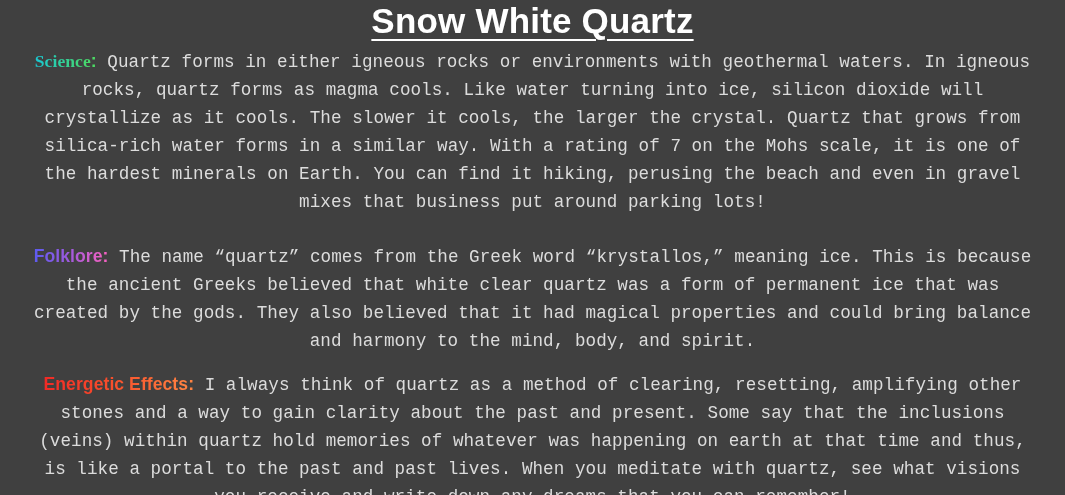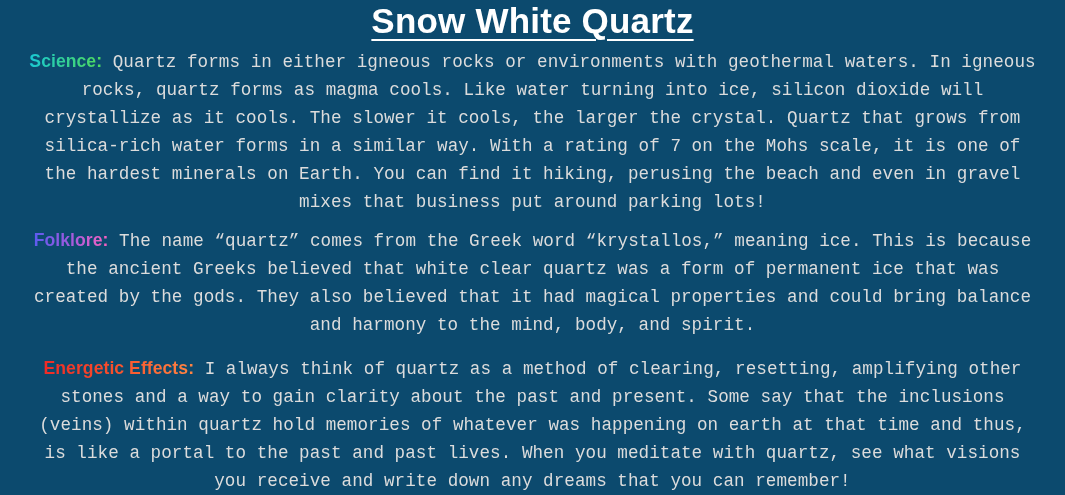--- a/index.html
+++ b/index.html
@@ -15,21 +15,21 @@
   }
 
   .page {
     width: 1065px;
     height: 495px;
     box-sizing: border-box;
     padding: 0 28px;
     display: flex;
     flex-direction: column;
     align-items: center;
-    background: #0c4a6e;
+    background: #404040;
   }
 
   .title {
     margin: 0;
     padding-top: 1px;
     font-size: 35px;
     line-height: 40px;
     font-weight: bold;
     color: #ffffff;
     text-align: center;
@@ -42,37 +42,38 @@
   .section {
     width: 100%;
     text-align: center;
     color: #dcdcdc;
     font-size: 17.6px;
     line-height: 27px;
     letter-spacing: 0.05px;
   }
 
   .section.science   { margin-top: 7px; }
-  .section.folklore  { margin-top: 11px; }
+  .section.folklore  { margin-top: 27px; }
   .section.energetic { margin-top: 16px; }
 
   .section p {
     margin: 0;
   }
 
   .label {
     font-weight: bold;
     -webkit-background-clip: text;
     background-clip: text;
     -webkit-text-fill-color: transparent;
     color: transparent;
   }
 
   .label-science {
     background-image: linear-gradient(95deg, #19c8d6 0%, #2fcf9e 45%, #4cd964 100%);
+    font-family: Liberation Serif, serif;
   }
   .label-folklore {
     background-image: linear-gradient(95deg, #5b5bf0 0%, #9a5ae0 48%, #f261c3 100%);
   }
   .label-energetic {
     background-image: linear-gradient(95deg, #f02a26 0%, #f9512c 50%, #ff8342 100%);
   }
 
   .colon-science   { color: #4cd964; font-weight: bold; }
   .colon-folklore  { color: #f261c3; font-weight: bold; }

